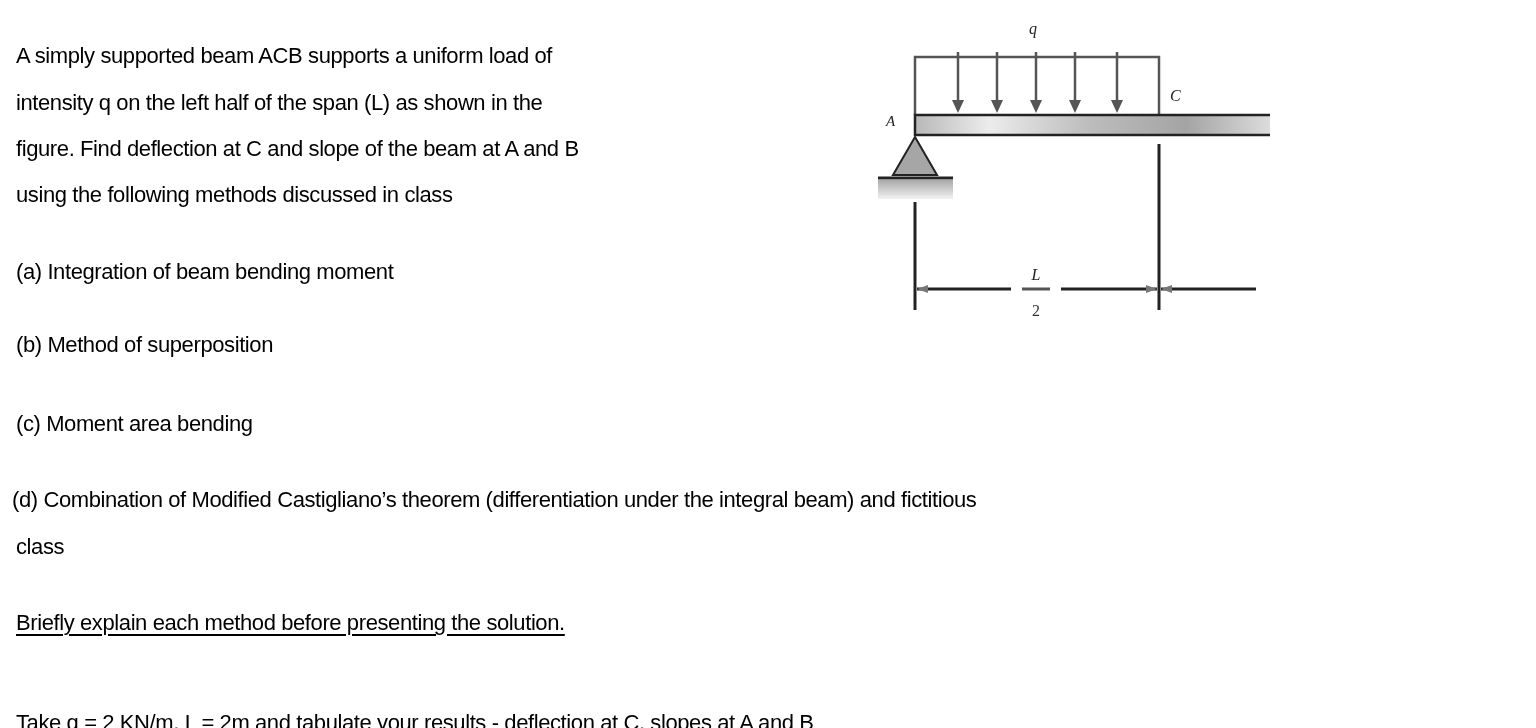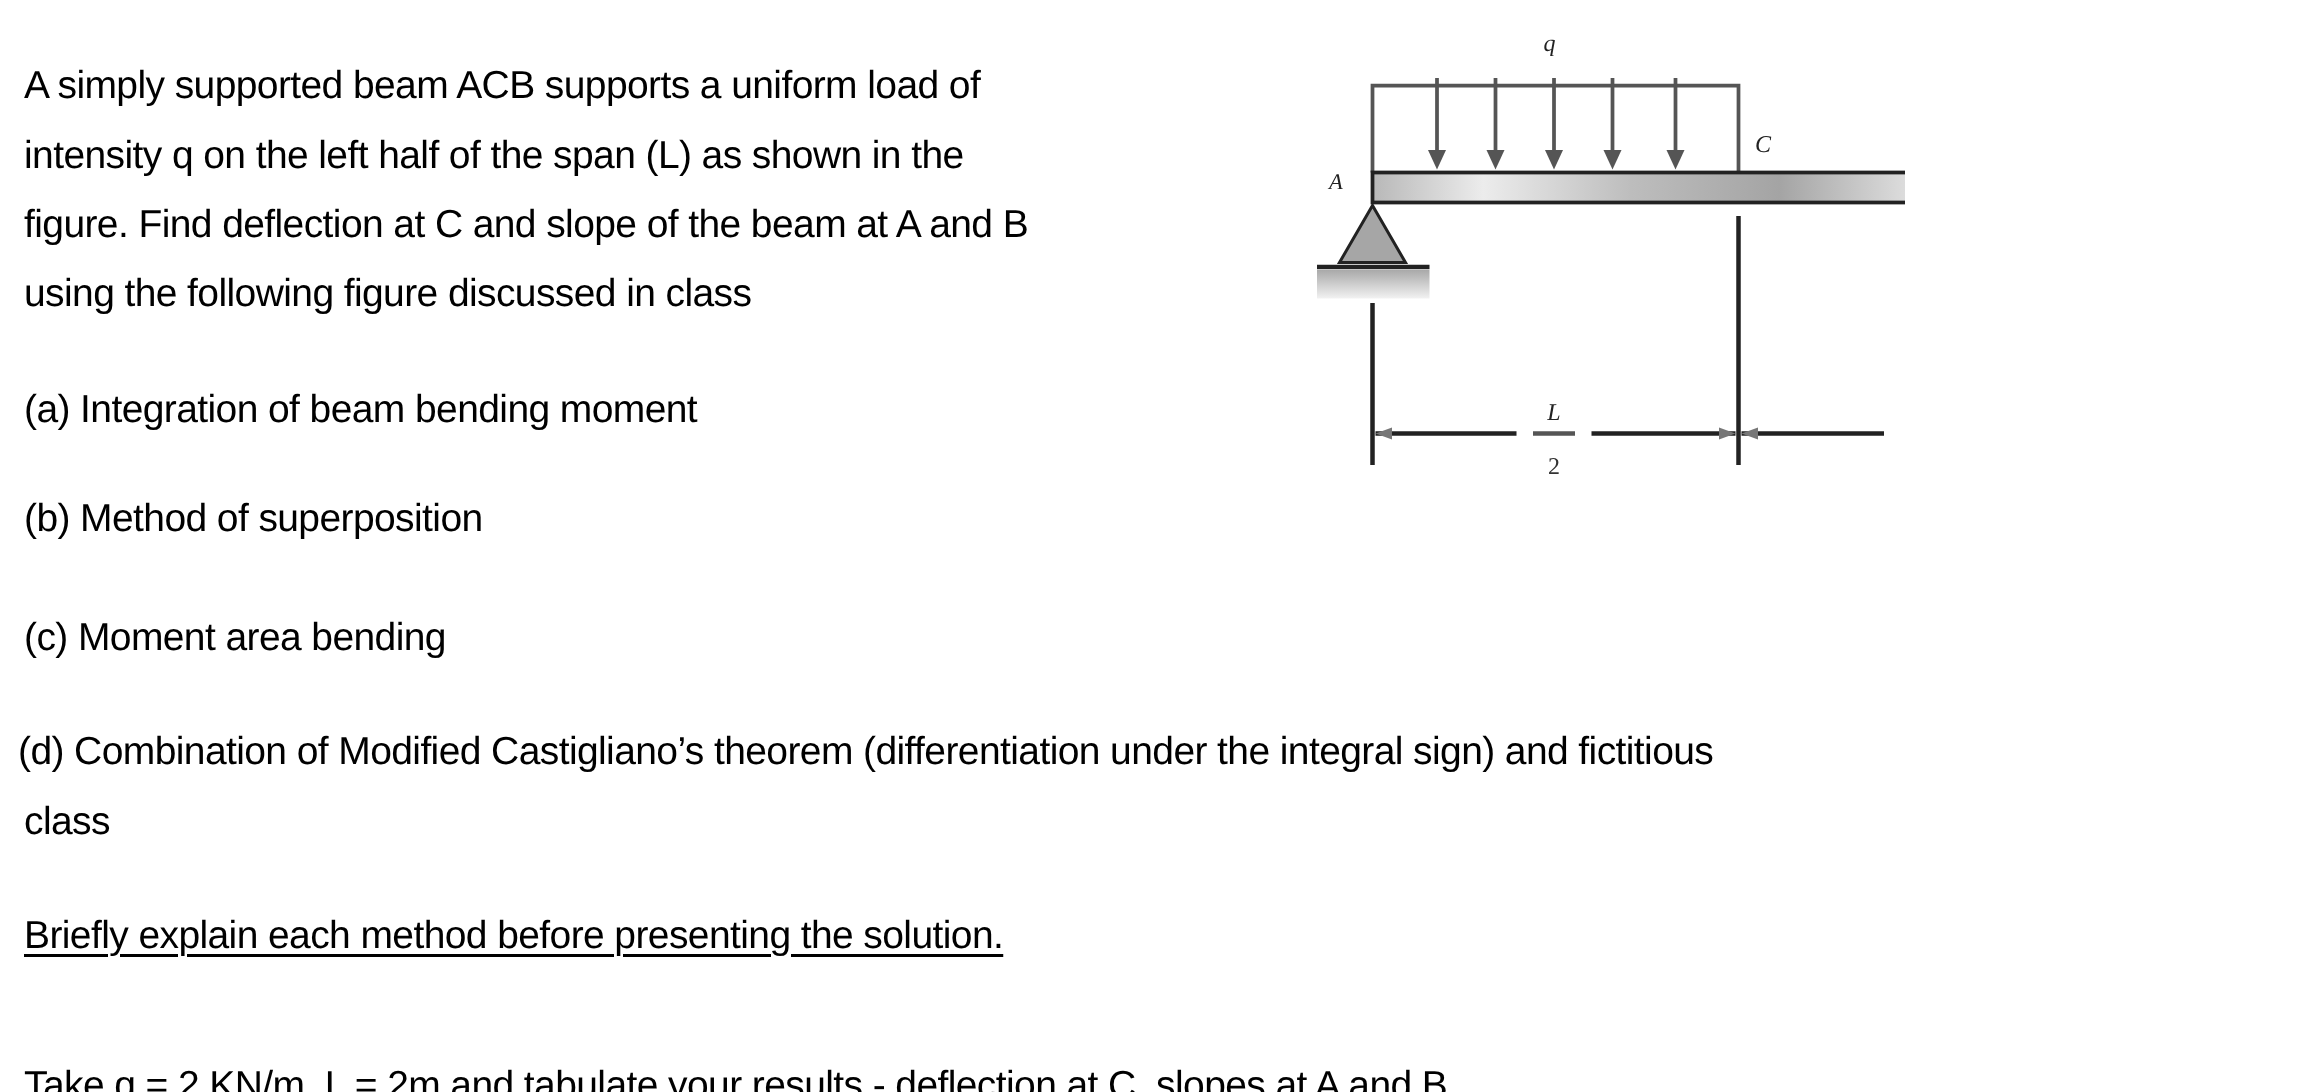--- a/index.html
+++ b/index.html
@@ -1,37 +1,37 @@
 <!DOCTYPE html>
 <html><head>
 <meta charset="utf-8">
 <style>
   html, body { margin: 0; padding: 0; background: #ffffff; }
   body { width: 1536px; height: 728px; position: relative; overflow: hidden;
          font-family: "Liberation Sans", "DejaVu Sans", sans-serif; color: #000; }
-  .line { position: absolute; left: 16px; font-size: 26px; line-height: 30px; white-space: nowrap; letter-spacing: -0.4px; }
+  .line { position: absolute; left: 16px; font-size: 22px; line-height: 30px; white-space: nowrap; letter-spacing: -0.4px; }
   .u { text-decoration: underline; text-underline-offset: 4px; text-decoration-thickness: 2px; }
   #figure { position: absolute; left: 870px; top: 0; width: 400px; height: 330px; }
   .lbl { font-family: "Liberation Serif", "DejaVu Serif", serif; font-style: italic; fill: #222; }
 </style>
 </head>
 <body>
 
 <div>
   <div class="line" style="top:41px">A simply supported beam ACB supports a uniform load of</div>
   <div class="line" style="top:88px">intensity q on the left half of the span (L) as shown in the</div>
   <div class="line" style="top:134px">figure. Find deflection at C and slope of the beam at A and B</div>
-  <div class="line" style="top:180px">using the following figure discussed in class</div>
+  <div class="line" style="top:180px">using the following methods discussed in class</div>
 </div>
 
 <div>
   <div class="line" style="top:257px">(a) Integration of beam bending moment</div>
   <div class="line" style="top:330px">(b) Method of superposition</div>
   <div class="line" style="top:409px">(c) Moment area bending</div>
-  <div class="line" style="top:485px; left:12px"> (d) Combination of Modified Castigliano’s theorem (differentiation under the integral sign) and fictitious</div>
+  <div class="line" style="top:485px; left:12px"> (d) Combination of Modified Castigliano’s theorem (differentiation under the integral beam) and fictitious</div>
   <div class="line" style="top:532px">class</div>
 </div>
 
 <div class="line u" style="top:608px">Briefly explain each method before presenting the solution.</div>
 <div class="line u" style="top:708px">Take  q = 2 KN/m, L = 2m and tabulate your results - deflection at C, slopes at A and B</div>
 
 <svg id="figure" viewBox="870 0 400 330" xmlns="http://www.w3.org/2000/svg">
   <defs>
     <linearGradient id="beamGrad" x1="0" x2="1" y1="0" y2="0">
       <stop offset="0" stop-color="#b8b8b8"></stop>

